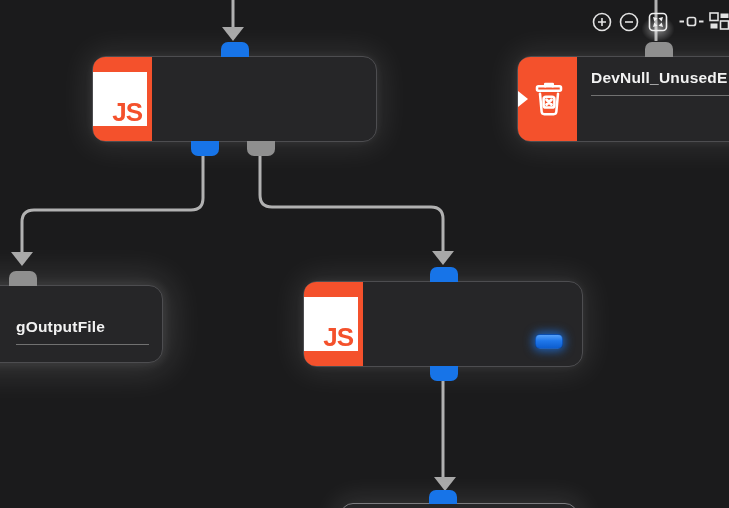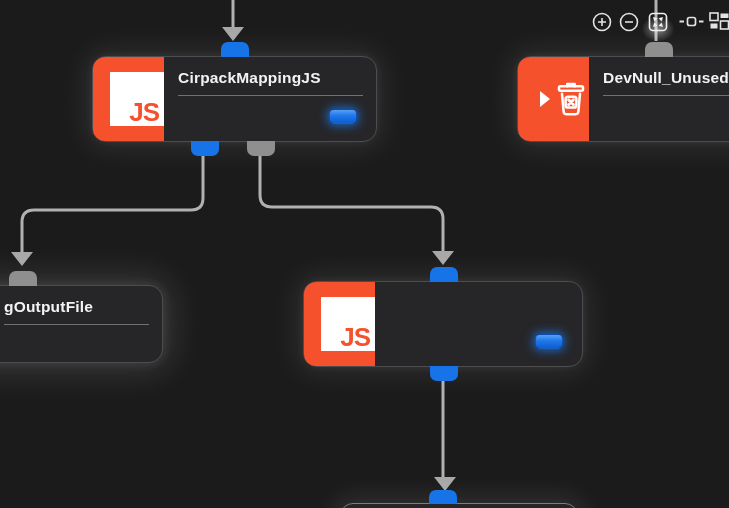--- a/index.html
+++ b/index.html
@@ -12,21 +12,21 @@
   #hops{position:absolute;left:0;top:0;z-index:1;}
   
   .node{
     position:absolute;display:flex;z-index:2;
     background:#262628;border:1.5px solid #4d4d50;border-radius:14px;
     box-shadow:0 0 30px 6px rgba(255,255,255,.09),0 0 8px 1px rgba(255,255,255,.06);
   }
   .node-icon{
     width:59px;flex:none;position:relative;
     background:#f4512c;border-radius:12px 0 0 12px;
-    display:flex;align-items:center;justify-content:flex-end;padding-left:12px;
+    display:flex;align-items:center;justify-content:flex-start;
   }
   .node-main{position:relative;flex:1;min-width:0;}
   .node-title{
     position:absolute;left:14px;right:13px;top:12px;
     color:#f2f2f2;font-size:15.5px;font-weight:bold;letter-spacing:.2px;
     padding-bottom:8px;border-bottom:1px solid #717171;white-space:nowrap;overflow:hidden;
   }
   .js-badge{
     width:54px;height:54px;background:#ffffff;
     display:flex;align-items:flex-end;justify-content:flex-end;
@@ -44,21 +44,21 @@
     position:absolute;width:28px;height:15px;right:19px;bottom:17px;border-radius:5px;
     background:linear-gradient(180deg,#55a0f9 0%,#1f77ea 45%,#0d5ecf 100%);
     box-shadow:0 0 10px 2px rgba(30,118,232,.75);
     border:1px solid rgba(9,70,160,.7);box-sizing:border-box;
   }
   
   #node-cirpack{left:92px;top:56px;width:283px;height:84px;}
   #node-devnull{left:517px;top:56px;width:275px;height:84px;}
   #node-outputfile{left:-120px;top:285px;width:281px;height:76px;
     box-shadow:0 0 34px 9px rgba(255,255,255,.13),0 0 10px 2px rgba(255,255,255,.08);}
-  #node-outputfile .node-title{left:123px;}
+  #node-outputfile .node-title{left:135px;margin-top:20px;}
   #node-lookup{left:303px;top:281px;width:278px;height:84px;}
   #node-bottom{left:340px;top:503px;width:236px;height:40px;border-radius:13px 13px 0 0;
     border-color:#7d7d80;box-shadow:0 0 26px 6px rgba(255,255,255,.10);}
   
   .devnull-art{display:flex;align-items:center;}
   .play-arrow{width:0;height:0;border-left:10px solid #ffffff;
     border-top:8px solid transparent;border-bottom:8px solid transparent;margin-right:3px;}
   
   .tbtn{position:absolute;top:8px;width:27px;height:27px;z-index:5;
     display:flex;align-items:center;justify-content:center;background:transparent;border:0;padding:0;cursor:pointer;}
@@ -88,24 +88,20 @@
     </g>
   </svg>
 
   <div class="toolbar-glow"></div>
 
   <div class="node" id="node-cirpack">
     <div class="node-icon">
       <div class="js-badge">
         <span>JS</span>
       </div>
-    </div>
-    <div class="node-main">
-      <div class="node-title">CirpackMappingJS</div>
-      <div class="data-pill"></div>
     </div>
     <div class="port p-top p-blue" style="left:128px;"></div>
     <div class="port p-bottom p-blue" style="left:98px;"></div>
     <div class="port p-bottom p-gray" style="left:154px;"></div>
   </div>
 
   <div class="node" id="node-devnull">
     <div class="node-icon">
       <div class="devnull-art">
         <div class="play-arrow"></div>

